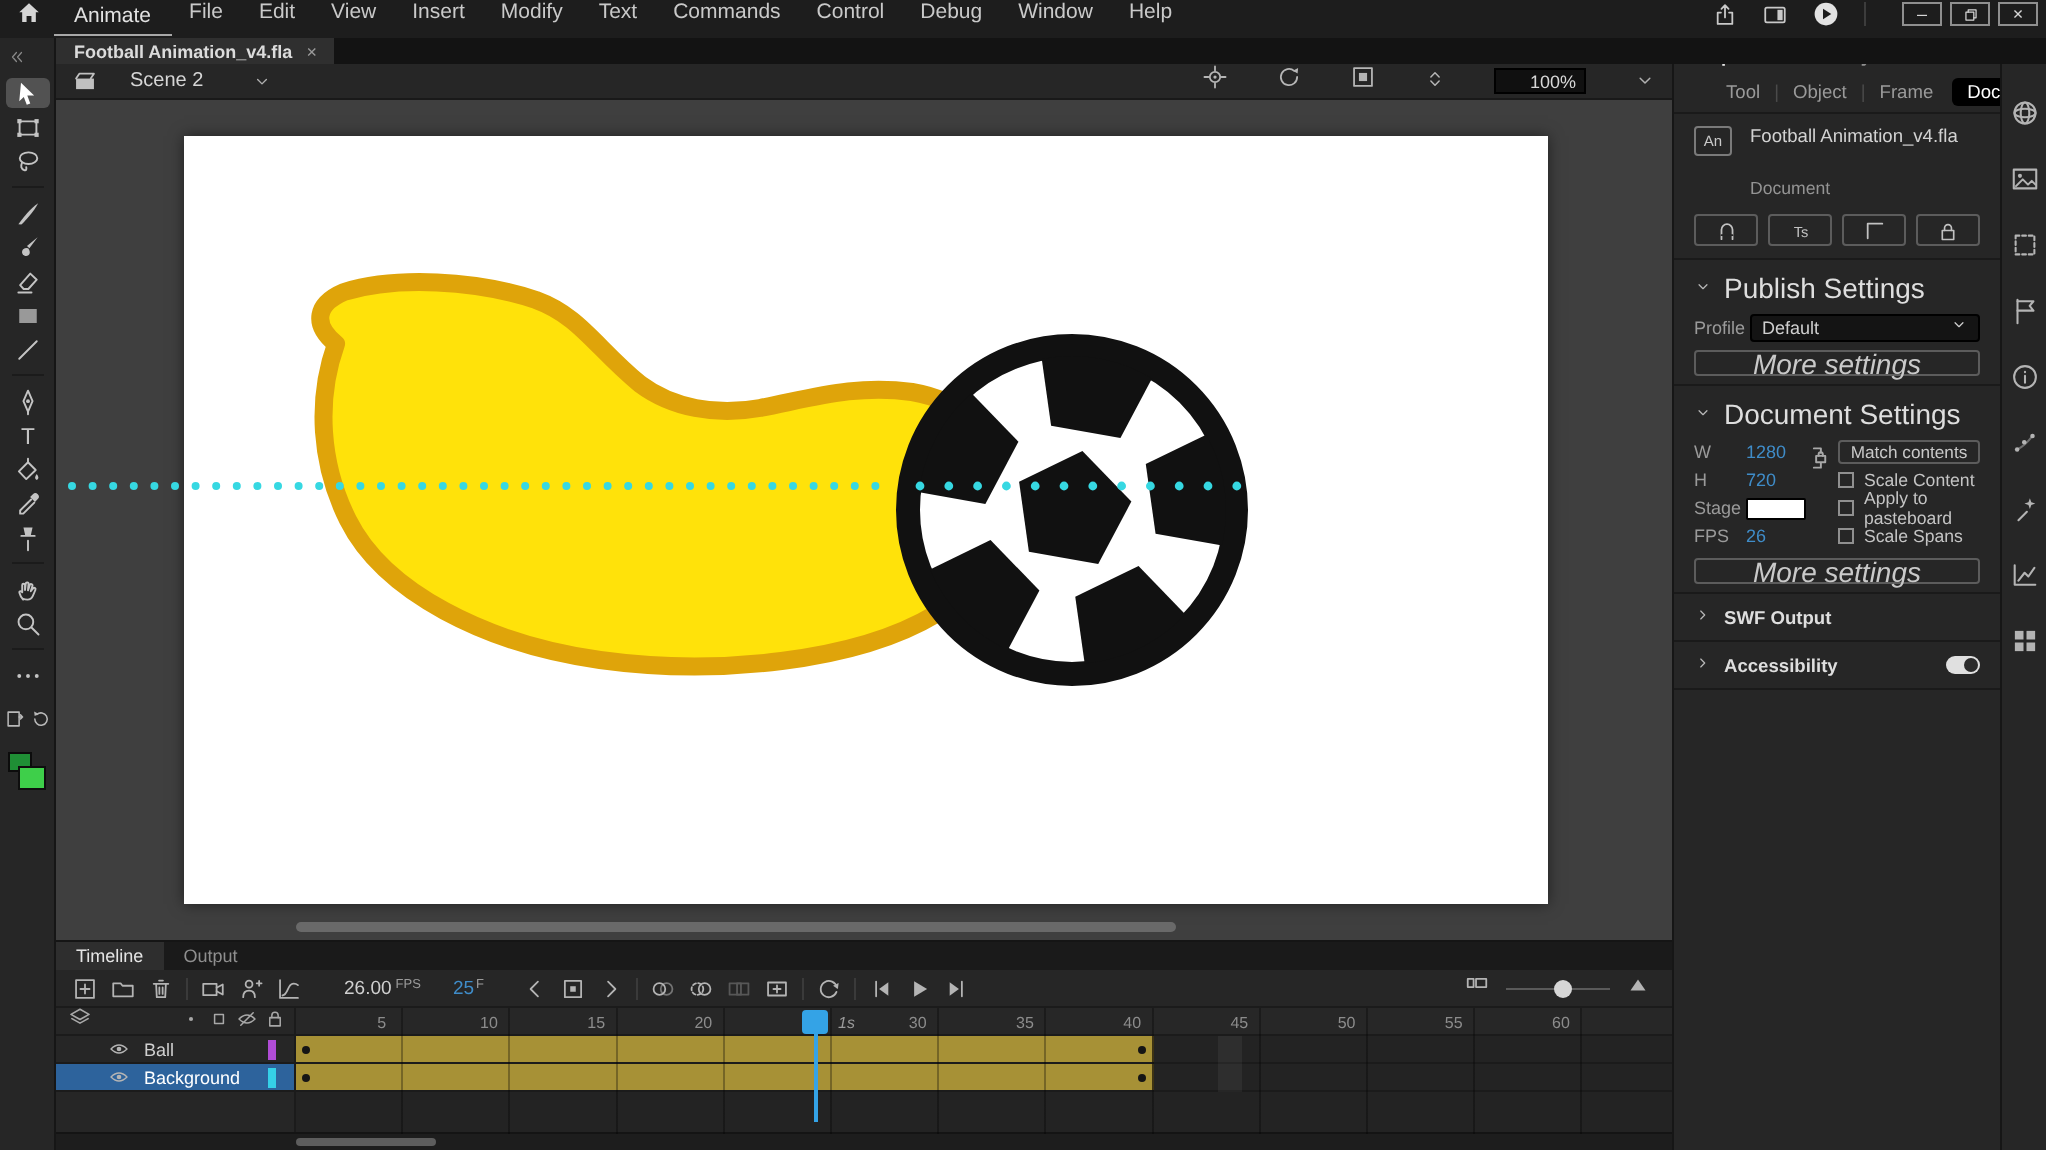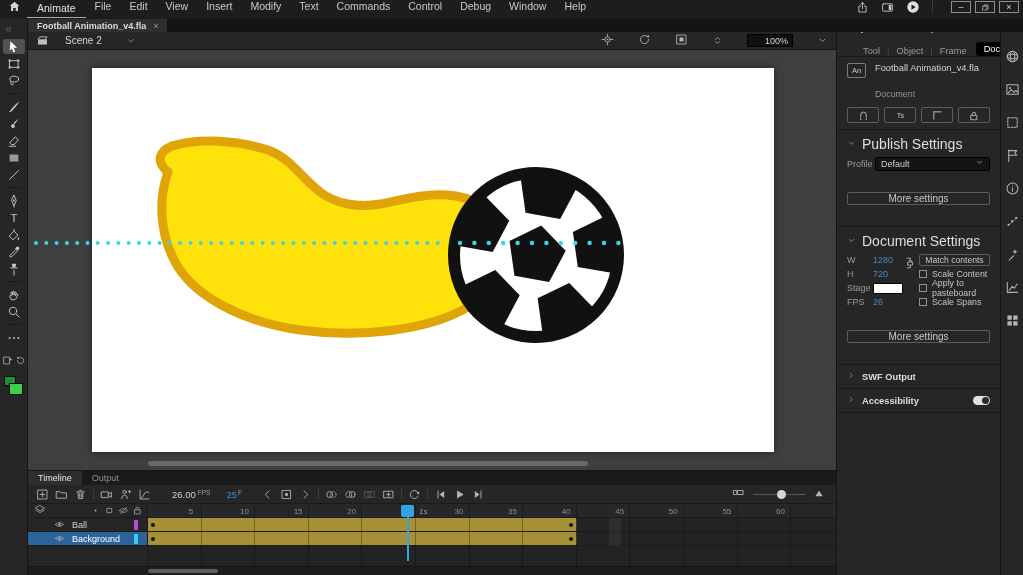--- a/index.html
+++ b/index.html
@@ -94,36 +94,36 @@
   .sec-label { position:absolute; top:3px; font-size:8px; font-style:italic; color:#9a9a9a; z-index:2; }
   .tl-scroll { position:absolute; left:0; bottom:0; width:100%; height:9px; background:#1d1d1d; border-top:1px solid #141414; }
   .tl-thumb { position:absolute; left:120px; top:2px; width:70px; height:4px; background:#5d5d5d; border-radius:2px; }
 
   
   .props { position:absolute; left:836px; top:19px; width:164px; height:556px; background:#262626; border-left:1px solid #161616; font-size:9px; }
   .p-tabs { height:17px; display:flex; align-items:center; padding:0 8px; }
   .p-tab { margin-right:13px; font-size:9.3px; color:#8f8f8f; font-weight:bold; }
   .p-tab.active { color:#e8e8e8; }
   .p-menu { margin-left:auto; color:#9a9a9a; display:flex; }
-  .p-subtabs { height:20px; display:flex; align-items:flex-end; padding-left:26px; color:#9a9a9a; font-size:9.3px; }
+  .p-subtabs { height:20px; display:flex; align-items:center; padding-left:26px; color:#9a9a9a; font-size:9.3px; }
   .p-subsep { color:#4a4a4a; margin:0 7px; }
   .p-chip { background:#000000; color:#fff; padding:2px 8px; border-radius:3px; margin-left:9px; }
   .p-docrow { display:flex; gap:9px; padding:6px 10px 5px; align-items:flex-start; }
   .p-badge { width:19px; height:15px; border:1px solid #7a7a7a; border-radius:2px; color:#c9c9c9; font-size:7.5px; display:flex; align-items:center; justify-content:center; }
   .p-doct { font-size:9.3px; color:#d2d2d2; }
   .p-docs { font-size:8.8px; color:#949494; margin-top:16px; }
   .p-toggles { display:flex; gap:5px; padding:3px 10px 6px; }
   .p-tg { width:38px; height:16px; border:1px solid #5c5c5c; border-radius:2px; display:flex; align-items:flex-end; justify-content:center; color:#c2c2c2; }
   .pdiv { height:1px; background:#1a1a1a; }
   .p-sect { display:flex; align-items:center; gap:6px; padding:6px 10px 4px; color:#b8b8b8; }
   .p-sect .lbl { font-size:14px; font-weight:normal; color:#dedede; }
   .p-row { display:flex; align-items:center; padding:1px 10px; height:15px; }
   .p-lab { color:#9a9a9a; width:28px; }
   .p-select { flex:1; height:14px; background:#141414; border:1px solid #000; border-radius:2px; display:flex; align-items:center; justify-content:space-between; padding:0 5px; color:#cfcfcf; }
-  .p-btn { margin:21px 10px; height:13px; border:1px solid #5c5c5c; border-radius:2px; display:flex; align-items:center; justify-content:center; font-size:10px; color:#c9c9c9; }
+  .p-btn { margin:4px 10px; height:13px; border:1px solid #5c5c5c; border-radius:2px; display:flex; align-items:center; justify-content:center; font-size:14px; color:#c9c9c9;font-style:italic; }
   .ds-grid { position:relative; }
   .ds-row { display:flex; align-items:center; height:14px; padding:0 10px; }
   .ds-l { width:72px; display:flex; align-items:center; }
   .ds-lab { color:#9a9a9a; width:26px; }
   .ds-val { color:var(--accent); }
   .ds-r { flex:1; display:flex; align-items:center; }
   .wh-link { position:absolute; left:66px; top:3px; color:#a8a8a8; }
   .mc-btn { flex:1; height:12px; border:1px solid #5c5c5c; border-radius:2px; display:flex; align-items:center; justify-content:center; font-size:8.6px; color:#c9c9c9; }
   .cbx { width:8px; height:8px; border:1px solid #909090; margin-right:5px; flex:none; }
   .cb-lab { font-size:8.8px; color:#c4c4c4; }

